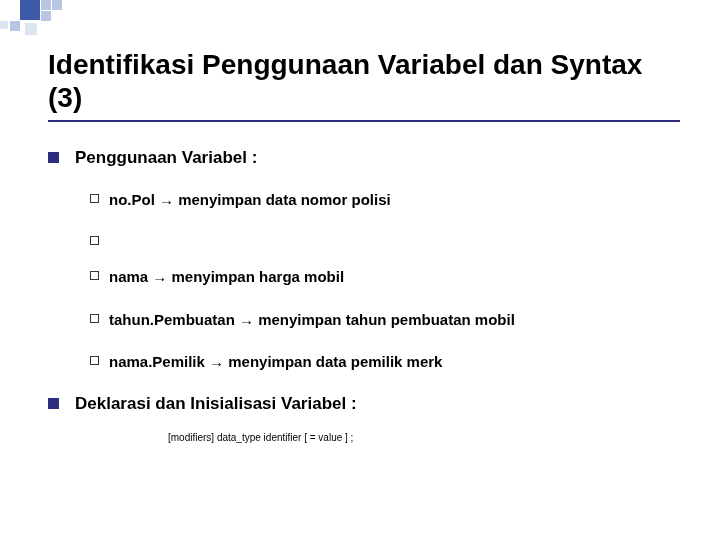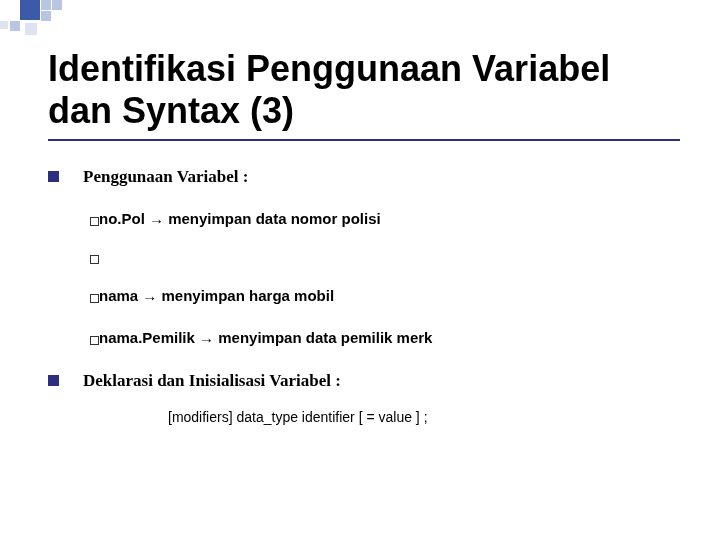--- a/index.html
+++ b/index.html
@@ -28,74 +28,74 @@
   .sq.e { left: 10px; top: 21px; width: 10px; height: 10px; }
   .sq.f { left: 0px; top: 21px; width: 8px; height: 8px; background:#dce3f1;}
   .sq.g { left: 25px; top: 23px; width: 12px; height: 12px; background:#dce3f1;}
   .content {
     position: absolute;
     left: 48px;
     top: 48px;
     right: 40px;
   }
   h1 {
-    font-size: 36px;
+    font-size: 28px;
     font-weight: 700;
     margin: 0 0 6px 0;
     line-height: 1.18;
   }
   .rule {
     border-top: 2px solid #2e2e80;
     margin: 4px 0 26px 0;
   }
   .lvl1 {
     margin: 0 0 22px 0;
   }
   .row1 {
     display: flex;
     align-items: flex-start;
-    gap: 24px;
-    font-family: Liberation Serif, serif;
+    gap: 16px;
   }
   .bullet-sq {
     width: 11px;
     height: 11px;
     background: #2e2e80;
     margin-top: 4px;
     flex: 0 0 auto;
   }
   .lbl1 {
     font-size: 17px;
     font-weight: 700;
   }
   .subs {
     margin: 10px 0 0 42px;
   }
   .row2 {
     display: flex;
-    align-items: center;
+    align-items: flex-start;
+    gap: 10px;
     margin-bottom: 3px;
     margin-top: 22px;
   }
   .bullet-open {
     width: 9px;
     height: 9px;
     border: 1.5px solid #333;
     margin-top: 4px;
     flex: 0 0 auto;
     box-sizing: border-box;
   }
   .lbl2 {
     font-size: 15px;
     font-weight: 700;
     line-height: 1.35;
   }
   .code {
     margin: 18px 0 0 120px;
-    font-size: 14px;
+    font-size: 10px;
     font-weight: 400;
   }
 </style>
 </head>
 <body>
 
 <div class="corner-deco">
   <div class="sq a"></div>
     <div class="sq b"></div>
     <div class="sq c"></div>
@@ -121,20 +121,24 @@
       </div>
       <div class="row2">
         <div class="bullet-open"></div>
       </div>
       <div class="row2">
         <div class="bullet-open"></div>
         <div class="lbl2">nama → menyimpan harga mobil</div>
       </div>
       <div class="row2">
         <div class="bullet-open"></div>
+        <div class="lbl2">tahun.Pembuatan → menyimpan tahun pembuatan mobil</div>
+      </div>
+      <div class="row2">
+        <div class="bullet-open"></div>
         <div class="lbl2">nama.Pemilik → menyimpan data pemilik merk</div>
       </div>
     </div>
   </div>
 
   <div class="lvl1">
     <div class="row1">
       <div class="bullet-sq"></div>
       <div class="lbl1">Deklarasi dan Inisialisasi Variabel :</div>
     </div>

